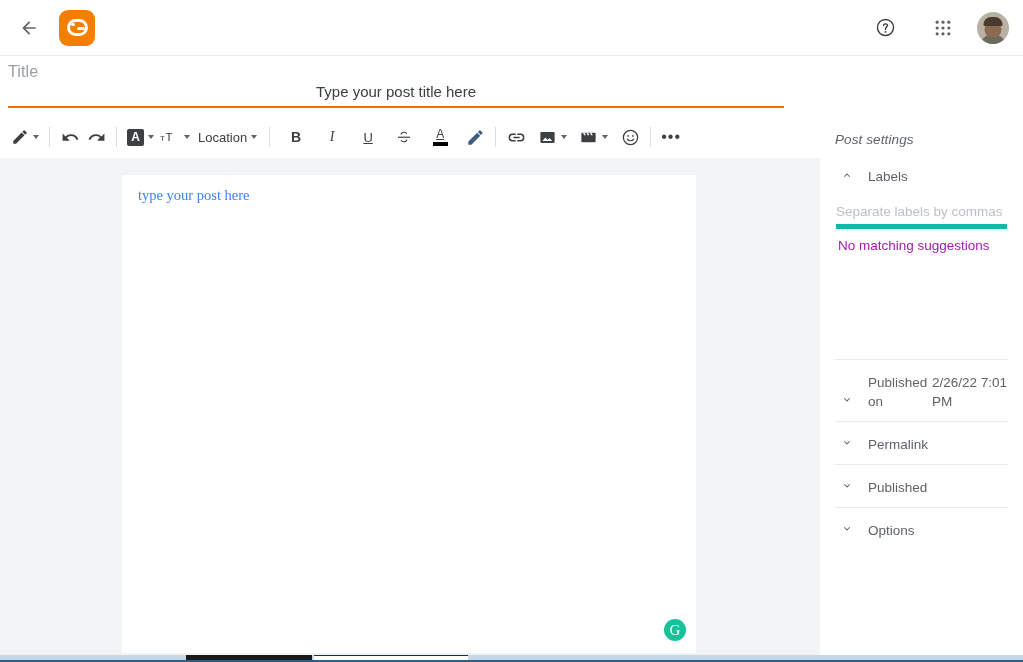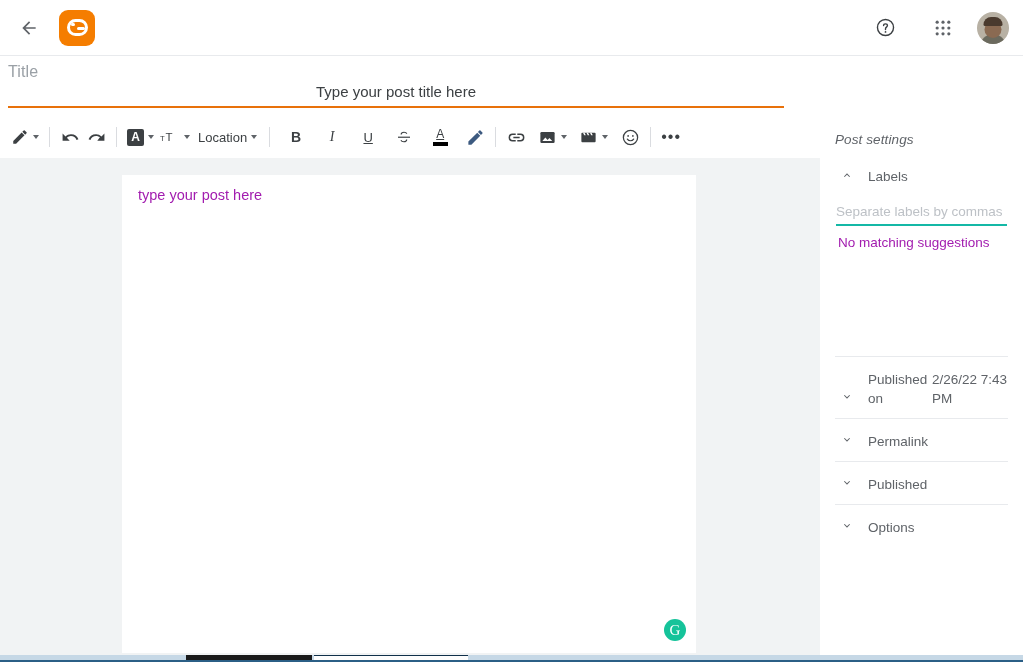--- a/index.html
+++ b/index.html
@@ -155,21 +155,21 @@
   .editor-area {
     position: absolute; left: 0; top: 158px; width: 820px; height: 497px;
     background: #f1f3f4;
   }
   .canvas {
     position: absolute; left: 122px; top: 17px; width: 574px; height: 478px;
     background: #ffffff;
   }
   .canvas-text {
     position: absolute; left: 16px; top: 12px;
-    font-family: Liberation Sans, sans-serif; font-size: 14.5px; color: #a21caf;
+    font-family: Liberation Serif, serif; font-size: 14.5px; color: #3b82f6;
     outline: none;
   }
   .grammarly {
     position: absolute; right: 10px; bottom: 12px;
     width: 22px; height: 22px; border-radius: 50%; background: #15c39a;
     display: flex; align-items: center; justify-content: center;
     cursor: pointer;
   }
   .grammarly .g {
     color: #fff; font-size: 15px; font-family: "Liberation Serif", serif;
@@ -186,21 +186,21 @@
   }
   .sb-row {
     display: flex; align-items: flex-end; padding: 13px 10px 10px 20px;
     cursor: pointer; gap: 14px;
   }
   .chev { margin-top: 1px; flex: 0 0 auto; }
   .sb-label { font-size: 13.5px; color: #5f6368; line-height: 19px; }
   .sb-divider { height: 1px; background: #e8eaed; margin: 0 15px; }
   .labels-body { padding: 6px 16px 0 16px; }
   .labels-input {
-    width: 100%; border: none; border-bottom: 2px solid #14b8a6;
+    width: 100%; border: none; border-bottom: 5px solid #14b8a6;
     font-size: 13.5px; color: #3c4043; padding: 2px 0 5px 0;
     font-family: "Liberation Sans", sans-serif; outline: none; background: transparent;
   }
   .labels-input::placeholder { color: #bdc1c6; }
   .no-match {
     font-size: 13.5px; color: #a21caf; padding: 9px 0 0 2px;
   }
   .pub-block { display: flex; flex-direction: row; }
   .pub-sub { font-size: 13.5px; color: #5f6368; line-height: 19px; }
 
@@ -438,21 +438,21 @@
   <div class="sb-divider"></div>
 
   <div class="sb-row">
     <span class="chev">
       <svg width="14" height="14" viewBox="0 0 24 24">
         <path d="M12 14.8L6.8 9.6 8 8.4l4 4 4-4 1.2 1.2z" fill="#5f6368"></path>
       </svg>
     </span>
     <span class="pub-block">
       <span class="sb-label">Published on</span>
-      <span class="pub-sub">2/26/22 7:43 PM</span>
+      <span class="pub-sub">2/26/22 7:01 PM</span>
     </span>
   </div>
 
   <div class="sb-divider"></div>
 
   <div class="sb-row">
     <span class="chev">
       <svg width="14" height="14" viewBox="0 0 24 24">
         <path d="M12 14.8L6.8 9.6 8 8.4l4 4 4-4 1.2 1.2z" fill="#5f6368"></path>
       </svg>

